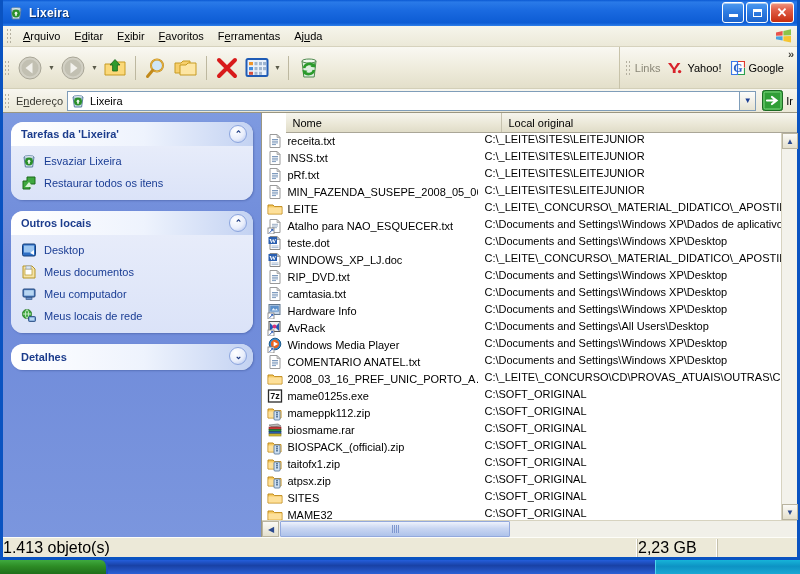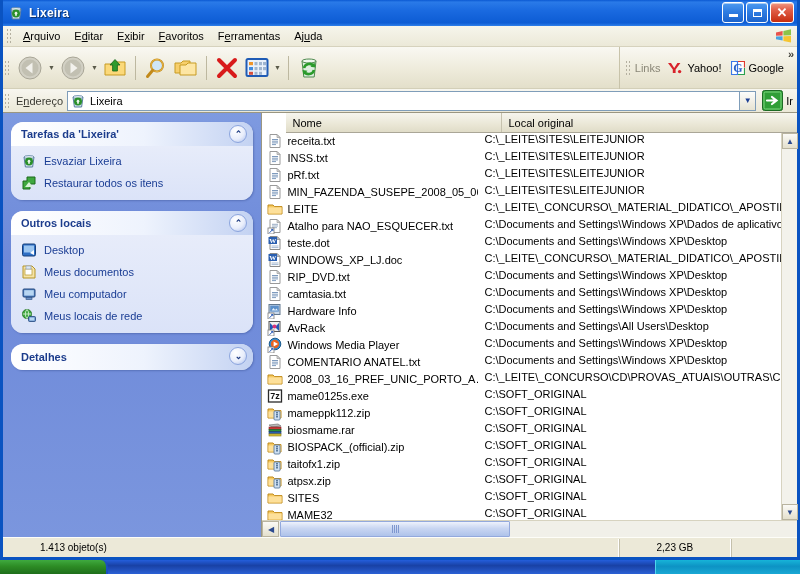--- a/index.html
+++ b/index.html
@@ -341,25 +341,23 @@
     position: absolute;
     left: 0; right: 0; bottom: 0;
     height: 20px;
     background: #ece9d8;
     border-top: 1px solid #fdfdf8;
     display: flex; align-items: center;
   }
   .sb-pane {
     height: 18px;
     display: flex; align-items: center;
-    padding-left: 5px;
-    font-size: 10px; color: #000;
+    font-size: 16px; color: #000;
     border-right: 1px solid #c4c0ab;
     box-shadow: inset -1px 0 0 #fff;
-    margin-left: 32px;
   }
   .sb-pane.p1 { flex: 1 1 auto; width: 556px; }
   .sb-pane.p2 { width: 80px; }
   .sb-pane.p3 { flex: 1; border-right: none; box-shadow: none; }
 
   
   .taskbar {
     position: absolute;
     left: 0; bottom: 0;
     width: 800px; height: 14px;

